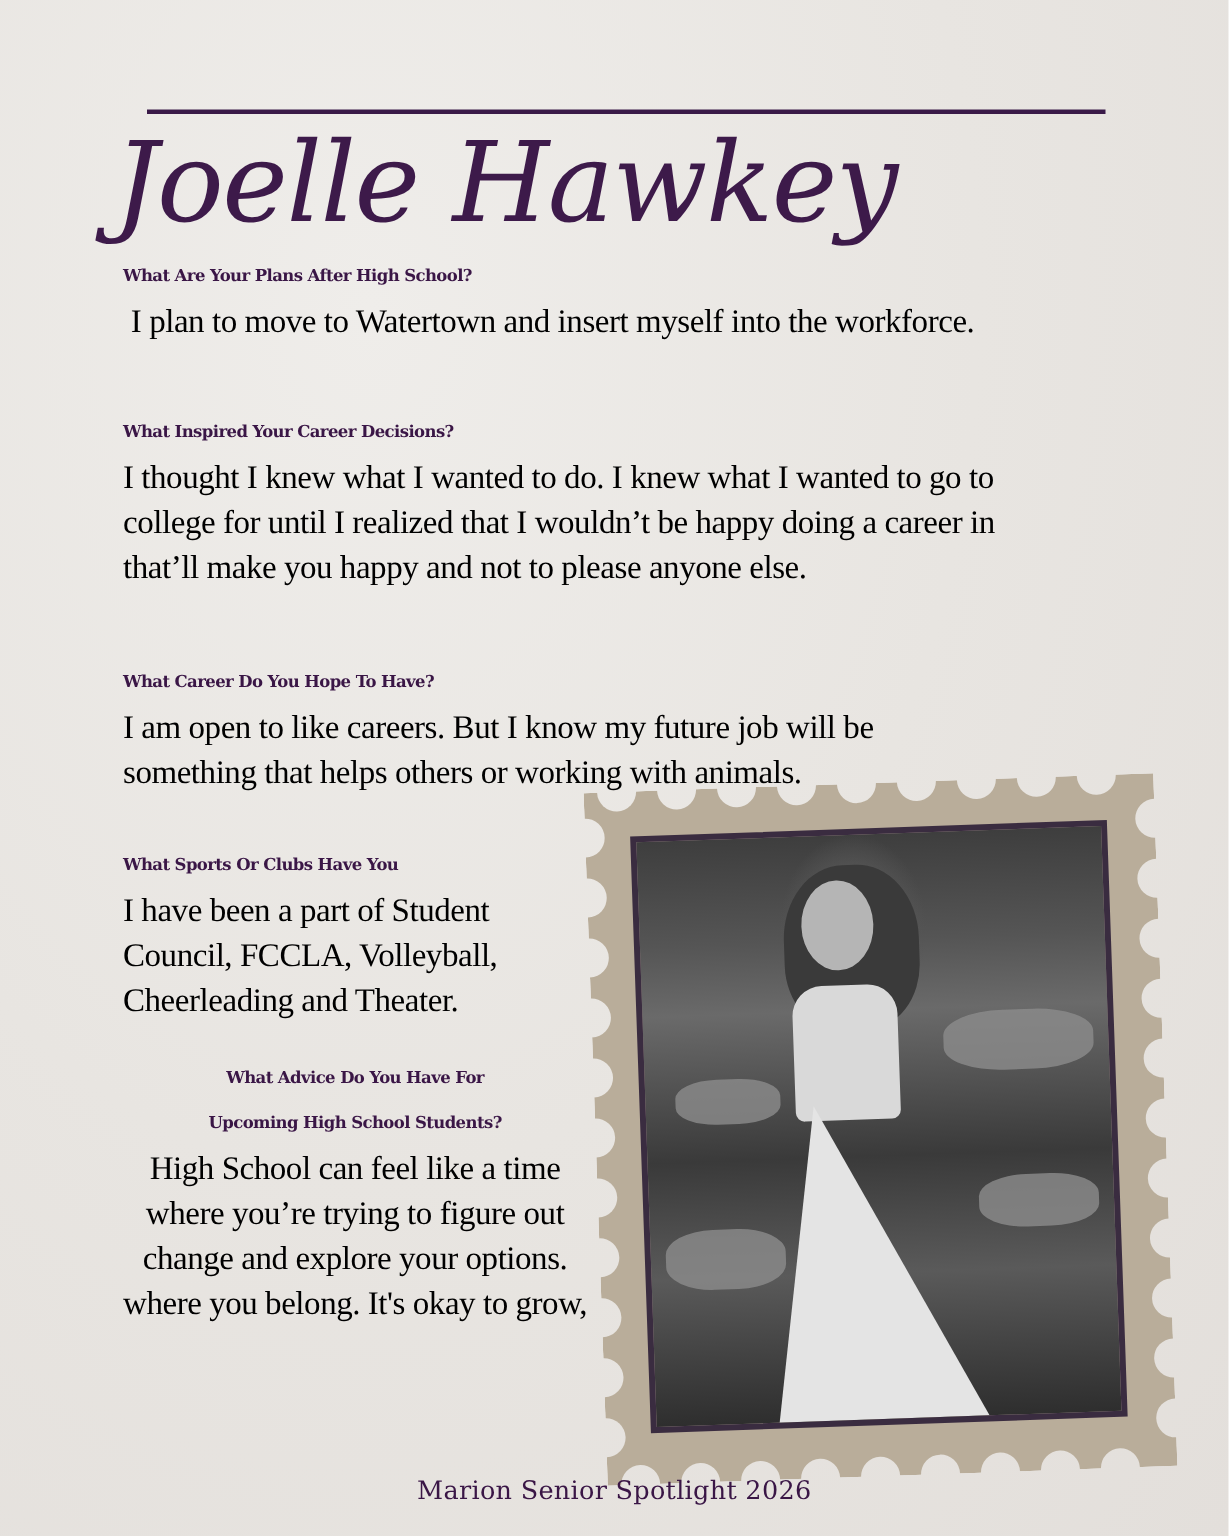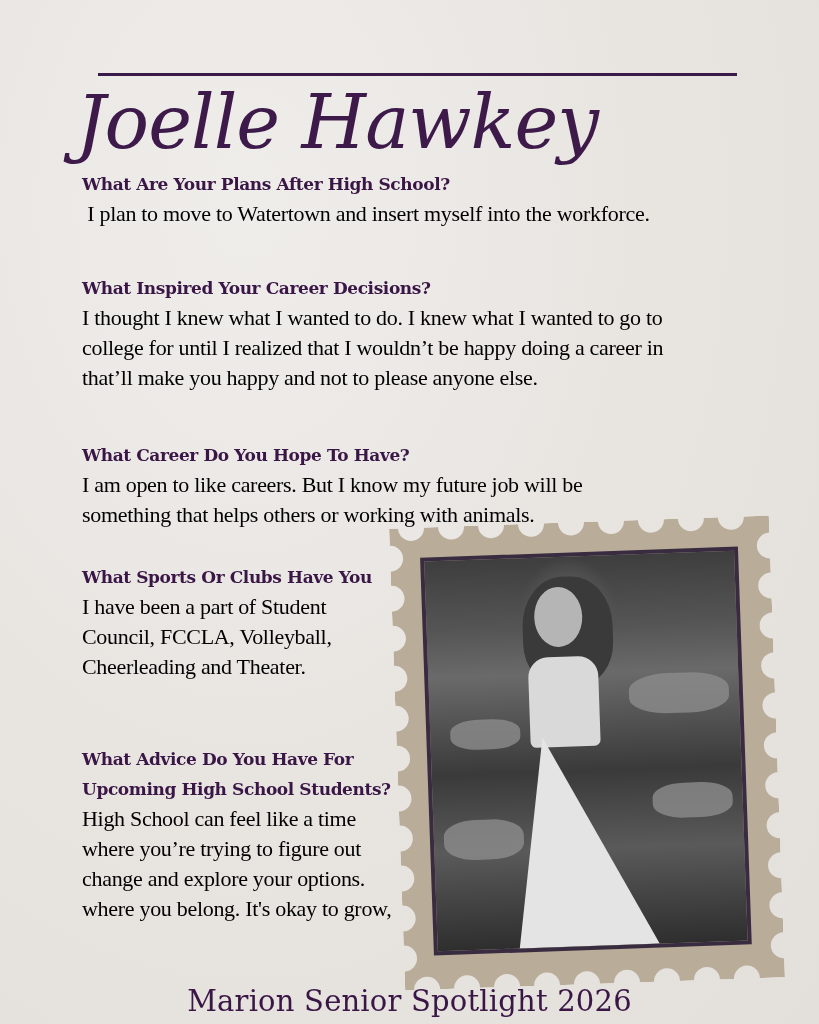--- a/index.html
+++ b/index.html
@@ -9,41 +9,41 @@
     font-family: "DejaVu Serif", serif;
     color:#2a1535;
   }
   .top-rule { position:absolute; left:98px; top:73px; width:639px; height:3px; background:#3a1a48; }
   .name {
     position:absolute; left:0; width:674px; top:72px; text-align:center;
     font-family:"DejaVu Serif", serif; font-style:italic; font-size:74px;
     color:#3d1a4a; letter-spacing:-1px; line-height:100px;
   }
   .qa { position:absolute; left:82px; }
-  .q { font-family:"DejaVu Serif", serif; font-weight:bold; font-size:17px; color:#3a1646; line-height:30px; letter-spacing:-0.4px; }
+  .q { font-family:"DejaVu Serif", serif; font-weight:bold; font-size:11px; color:#3a1646; line-height:30px; letter-spacing:-0.4px; }
   .a { font-family:Liberation Serif, serif; font-size:22px; color:#000000; line-height:30px; letter-spacing:-0.3px; }
   .stamp-wrap { position:absolute; left:397px; top:522px; width:380px; height:462px; transform:rotate(-2deg); }
   .stamp { position:absolute; left:0; top:0; width:100%; height:100%; }
   .photo {
     position:absolute; left:30px; top:30px; width:318px; height:398px;
     border:4px solid #3a2c40; box-sizing:border-box;
     background:
       radial-gradient(ellipse 70px 90px at 46% 16%, #8a8a8a 0%, #555 40%, transparent 70%),
       linear-gradient(180deg, #3e3e3e 0%, #555 18%, #6a6a6a 30%, #3a3a3a 55%, #5a5a5a 75%, #2e2e2e 100%);
     overflow:hidden;
   }
   .dress-body { position:absolute; left:100px; top:100px; width:70px; height:90px; background:#d9d9d9; border-radius:20px 20px 6px 6px; }
   .dress-skirt { position:absolute; left:82px; top:180px; width:0; height:0;
     border-left:30px solid transparent; border-right:110px solid transparent; border-bottom:210px solid #e4e4e4; }
   .head { position:absolute; left:108px; top:30px; width:48px; height:60px; background:#b5b5b5; border-radius:50%; }
   .hair { position:absolute; left:96px; top:20px; width:90px; height:110px; background:#3a3a3a; border-radius:45% 45% 40% 40%; }
   .rock { position:absolute; background:#8c8c8c; border-radius:40%; opacity:.8; }
   .footer {
     position:absolute; left:0; width:819px; top:984px; text-align:center;
-    font-family:"DejaVu Serif", serif; font-size:29px; color:#3a1646; letter-spacing:0.2px;
+    font-family:"DejaVu Serif", serif; font-size:17px; color:#3a1646; letter-spacing:0.2px;
   }
 </style>
 </head>
 <body>
 
 <div class="top-rule"></div>
 <div class="name">Joelle Hawkey</div>
 
 <div class="qa" style="top:169px;">
   <div class="q">What Are Your Plans After High School?</div>
@@ -63,21 +63,21 @@
   <div class="a">something that helps others or working with animals.</div>
 </div>
 
 <div class="qa" style="top:562px;">
   <div class="q">What Sports Or Clubs Have You</div>
   <div class="a">I have been a part of Student</div>
   <div class="a">Council, FCCLA, Volleyball,</div>
   <div class="a">Cheerleading and Theater.</div>
 </div>
 
-<div class="qa" style="top:744px;">
+<div class="qa" style="top:704px;text-align:center;">
   <div class="q">What Advice Do You Have For</div>
   <div class="q">Upcoming High School Students?</div>
   <div class="a">High School can feel like a time</div>
   <div class="a">where you’re trying to figure out</div>
   <div class="a">change and explore your options.</div>
   <div class="a">where you belong. It's okay to grow,</div>
 </div>
 
 <div class="stamp-wrap">
   <svg class="stamp" viewBox="0 0 380 462">

